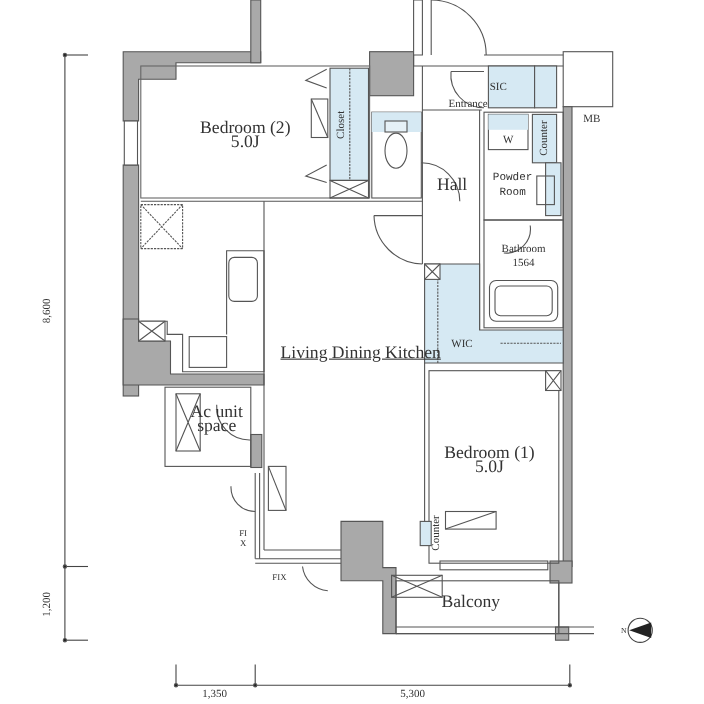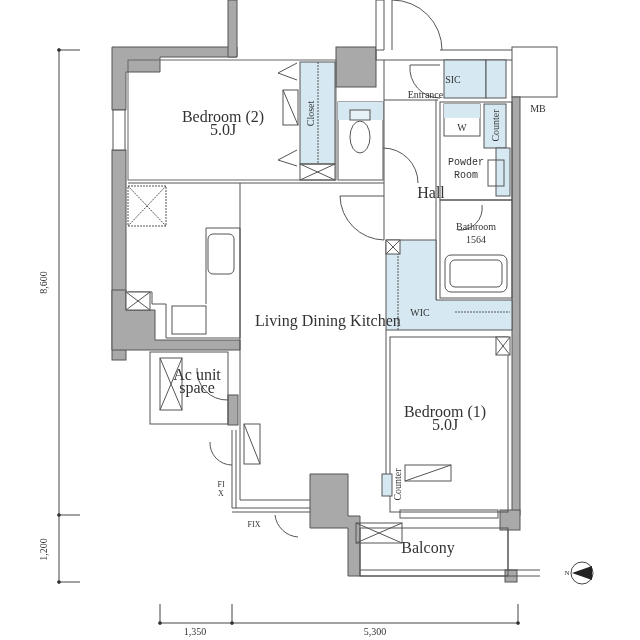--- a/index.html
+++ b/index.html
@@ -169,28 +169,28 @@
 
 <div class="lbl sm" style="left:386px;top:88px;width:79px;">Entrance</div>
 <div class="lbl sm" style="left:432px;top:73px;width:42px;">SIC</div>
 <div class="lbl sm" style="left:520px;top:66px;width:36px;margin-top:36px;">MB</div>
 <div class="lbl sm" style="left:452px;top:121px;width:20px;">W</div>
 <div class="lbl sm vert" style="left:472px;top:119px;width:46px;">Counter</div>
 <div class="lbl sm" style="left:440px;top:156px;width:52px;font-family:Liberation Mono, monospace;">
   <div>Powder</div>
   <div>Room</div>
 </div>
-<div class="lbl" style="left:396px;top:186px;width:30px;margin-left:20px;">Hall</div>
+<div class="lbl" style="left:396px;top:162px;width:30px;">Hall</div>
 <div class="lbl sm" style="left:446px;top:220px;width:60px;">
   <div>Bathroom</div>
   <div>1564</div>
 </div>
 <div class="lbl sm" style="left:405px;top:306px;width:30px;">WIC</div>
 
-<div class="lbl" style="left:255px;top:314px;width:130px;">
+<div class="lbl" style="left:255px;top:314px;width:130px;text-decoration:underline;">
   <div>Living Dining Kitchen</div>
 </div>
 
 <div class="lbl" style="left:172px;top:368px;width:50px;">
   <div>Ac unit</div>
   <div>space</div>
 </div>
 
 <div class="lbl" style="left:400px;top:405px;width:90px;">
   <div>Bedroom (1)</div>

